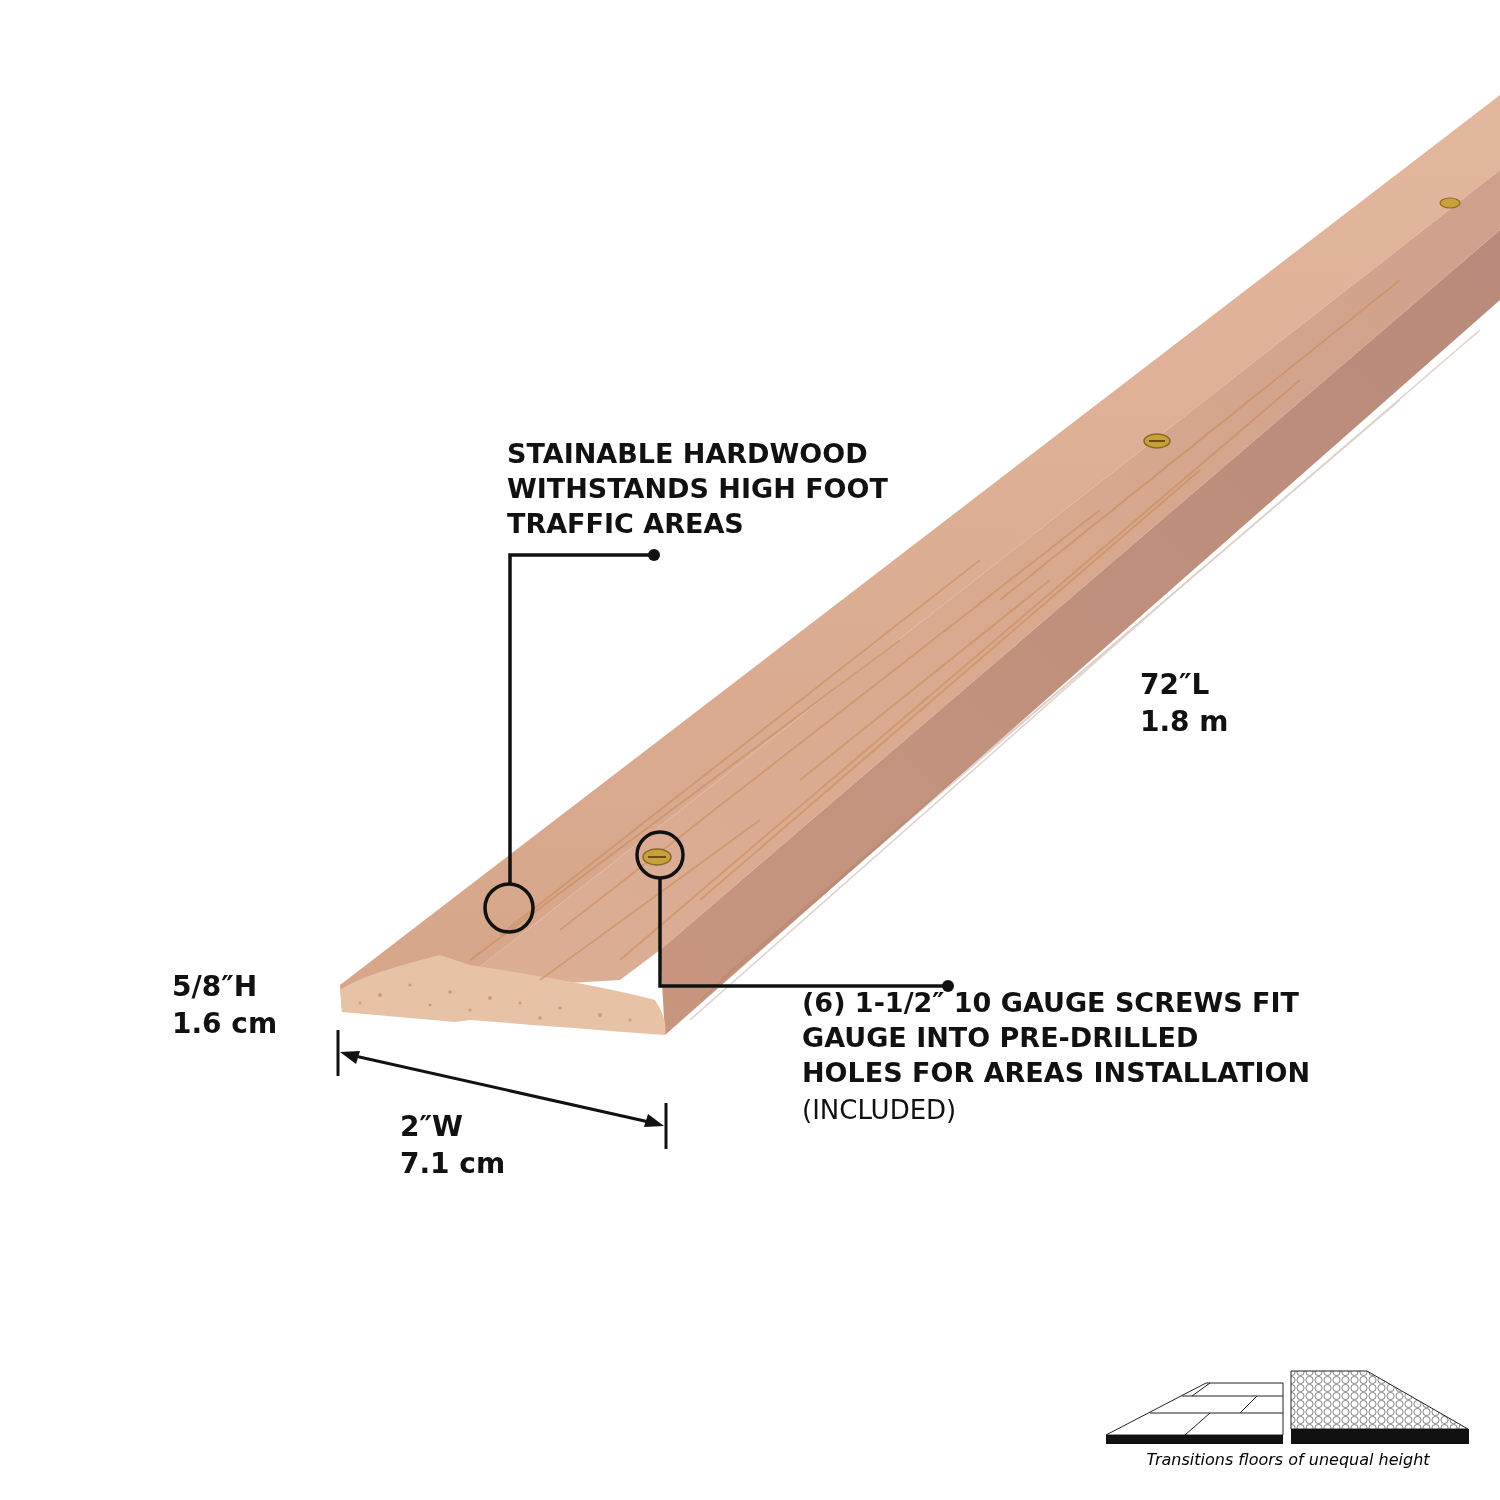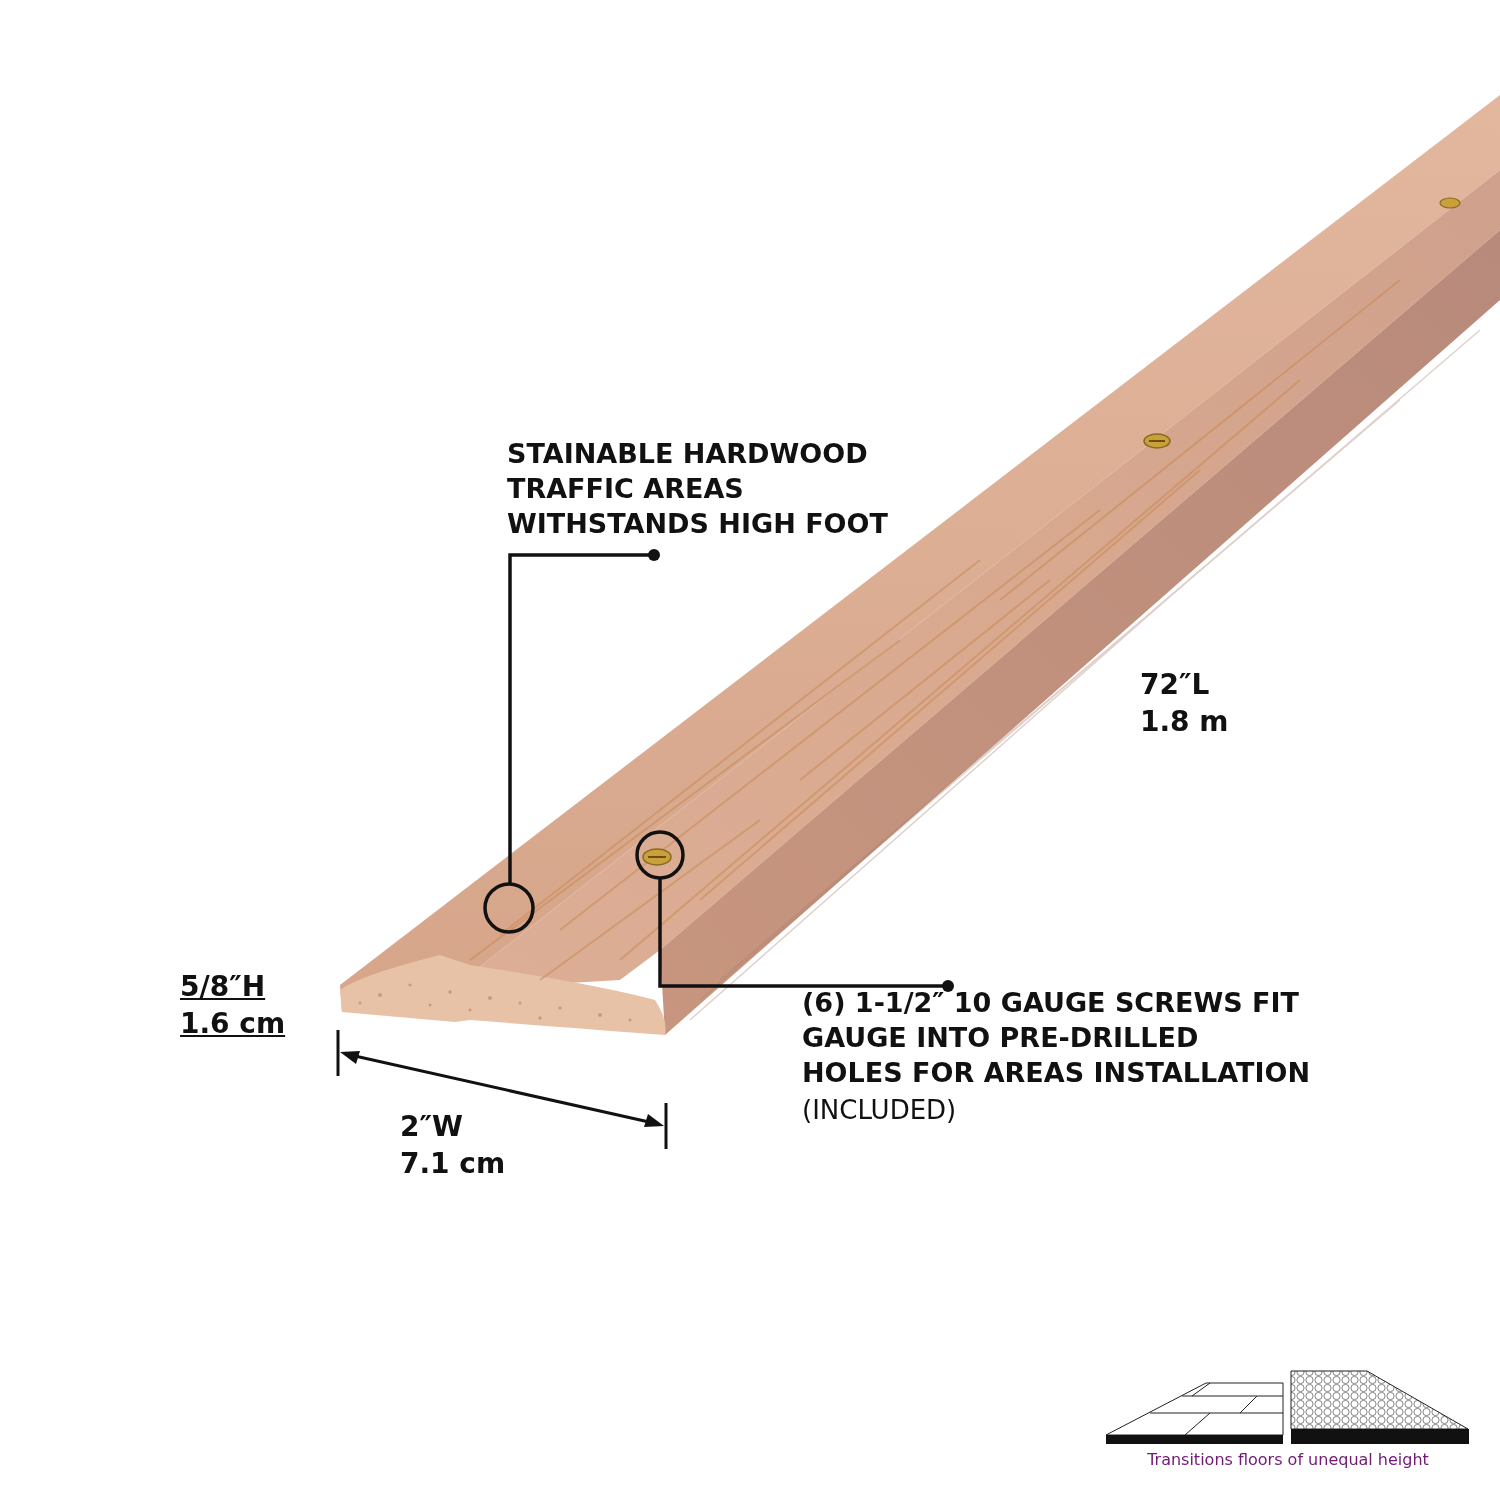--- a/index.html
+++ b/index.html
@@ -5,21 +5,21 @@
     html, body { margin: 0; padding: 0; background: #ffffff; }
     body { width: 1500px; height: 1500px; position: relative; overflow: hidden;
            font-family: "DejaVu Sans", "Liberation Sans", sans-serif; color: #111111; }
     .stage { position: absolute; left: 0; top: 0; width: 1500px; height: 1070px; }
     .stage svg.art { position: absolute; left: 0; top: 0; }
     .label { position: absolute; font-weight: bold; color: #111; letter-spacing: 0px; }
     .callout { font-size: 27px; line-height: 35px; white-space: nowrap; }
     .dim { font-size: 28px; line-height: 37px; white-space: nowrap; }
     .sub { font-size: 26px; font-weight: normal; line-height: 28px; margin-top: 6px; }
     .legend-caption { position: absolute; left: 1100px; top: 1450px; width: 376px;
-                      text-align: center; font-size: 16px; color: #701a75; white-space: nowrap; }
+                      text-align: center; font-size: 16px; color: #000000; white-space: nowrap; font-style: italic; }
   </style>
 </head>
 <body>
 
 <div class="stage">
 
   <svg class="art" width="1500" height="1500" viewBox="0 0 1500 1500">
     <defs>
       <linearGradient id="topGrad" x1="0" y1="1" x2="1" y2="0">
         <stop offset="0" stop-color="#dcae95"></stop>
@@ -123,37 +123,37 @@
       <line x1="1210" y1="1413" x2="1185" y2="1435" stroke="#222" stroke-width="1"></line>
       <rect x="1106" y="1435" width="177" height="9" fill="#111"></rect>
 
       <polygon points="1291,1371 1367,1371 1468,1429 1291,1429" fill="url(#hex)" stroke="#222" stroke-width="1"></polygon>
       <rect x="1291" y="1429" width="178" height="15" fill="#111"></rect>
     </g>
   </svg>
 
   <div class="label callout" style="left:507px; top:436px;">
     <div>STAINABLE HARDWOOD</div>
+    <div>WITHSTANDS HIGH FOOT</div>
     <div>TRAFFIC AREAS</div>
-    <div>WITHSTANDS HIGH FOOT</div>
   </div>
 
   <div class="label callout" style="left:802px; top:948px;margin-top:37px;">
     <div>(6) 1-1/2″ 10 GAUGE SCREWS FIT</div>
     <div>GAUGE INTO PRE-DRILLED</div>
     <div>HOLES FOR AREAS INSTALLATION</div>
     <div class="sub">(INCLUDED)</div>
   </div>
 
   <div class="label dim" style="left:1140px; top:666px; width:120px;">
     <div>72″L</div>
     <div>1.8 m</div>
   </div>
 
-  <div class="label dim" style="left:180px; top:968px; width:124px;text-decoration:underline;">
+  <div class="label dim" style="left:172px; top:968px; width:124px;">
     <div>5/8″H</div>
     <div>1.6 cm</div>
   </div>
 
   <div class="label dim" style="left:400px; top:1108px; width:124px;">
     <div>2″W</div>
     <div>7.1 cm</div>
   </div>
 
   <div class="legend-caption">Transitions floors of unequal height</div>

